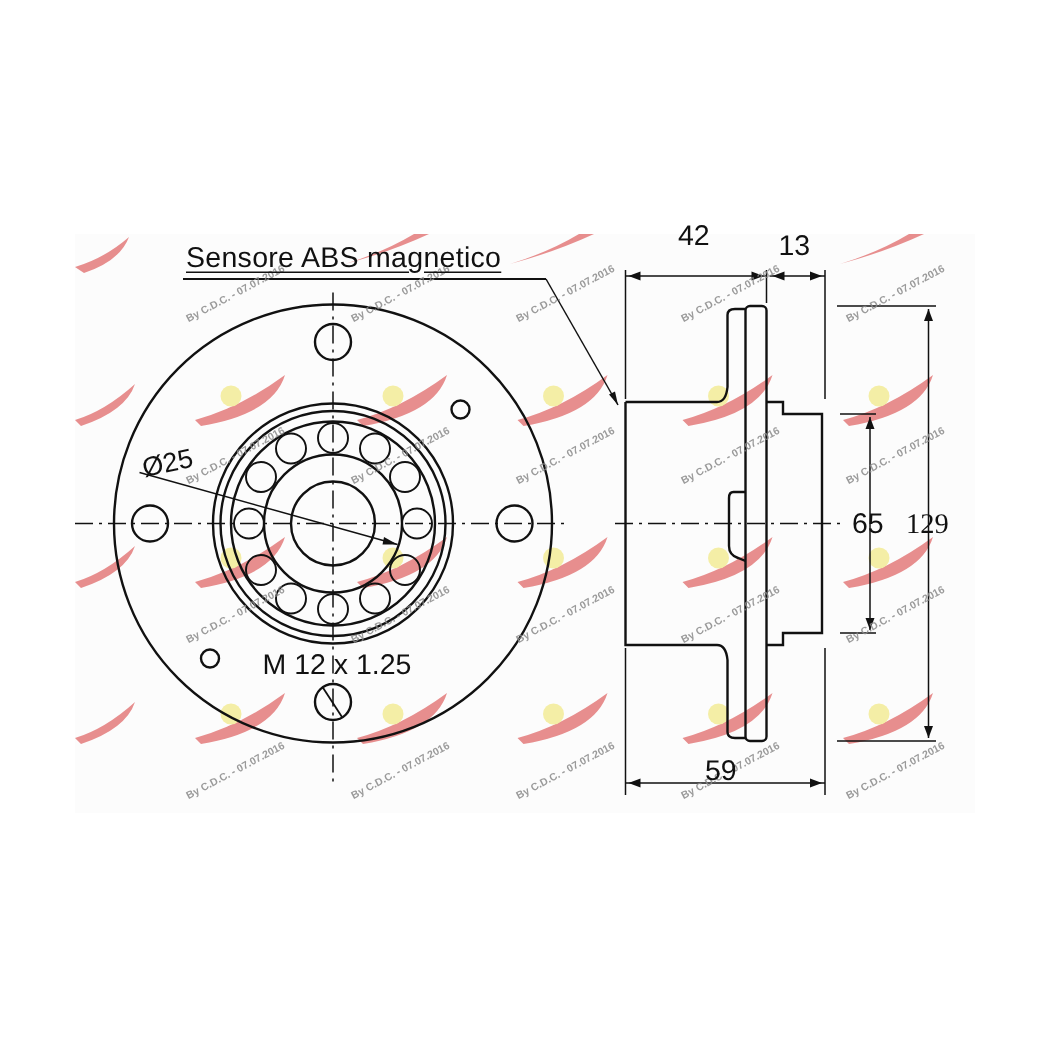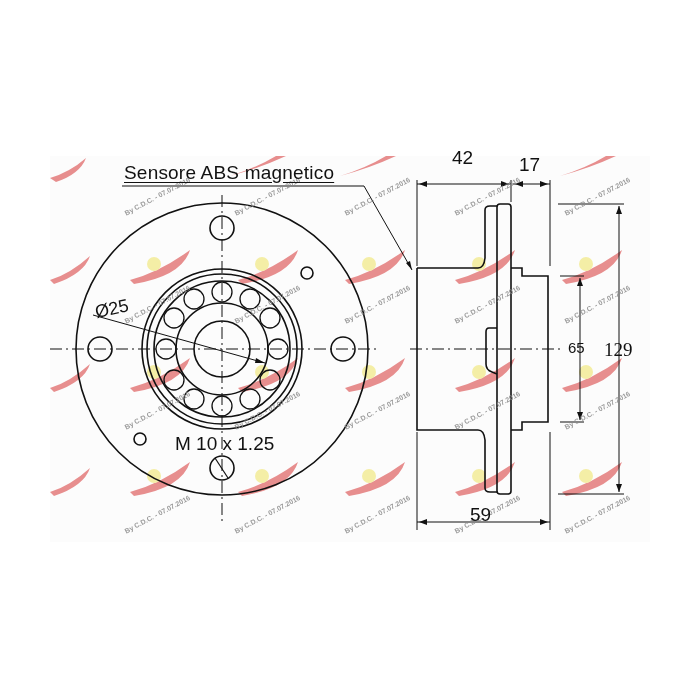--- a/index.html
+++ b/index.html
@@ -3,21 +3,21 @@
 <meta charset="utf-8">
 <style>
   html, body { margin: 0; padding: 0; background: #ffffff; }
   body { width: 700px; height: 700px; position: relative; overflow: hidden; font-family: "Liberation Sans", sans-serif; }
   #drawing { position: absolute; left: 0; top: 0; width: 700px; height: 700px; }
   .panel { position: absolute; left: 50px; top: 156px; width: 600px; height: 386px; background: #fcfcfc; }
   .lbl { position: absolute; color: #111; font-family: "Liberation Sans", sans-serif; white-space: nowrap; line-height: 1; }
   .lbl-title { left: 124px; top: 163px; font-size: 19px; letter-spacing: 0.2px; text-decoration: underline; text-underline-offset: 3px; text-align: center; }
   .lbl-42 { left: 452px; top: 148px; font-size: 19px; }
   .lbl-17 { left: 519px; top: 155px; font-size: 19px; }
-  .lbl-65 { left: 568px; top: 340px; font-size: 15px; }
+  .lbl-65 { left: 568px; top: 340px; font-size: 19px; }
   .lbl-129 { left: 604px; top: 340px; font-size: 19px; font-family: Liberation Serif, serif; }
   .lbl-59 { left: 470px; top: 505px; font-size: 19px; }
   .lbl-d25 { left: 97px; top: 303px; font-size: 18px; transform: rotate(-12deg); transform-origin: left bottom; }
   .lbl-thread { left: 175px; top: 434px; font-size: 19px; }
   .wm { position: absolute; font-size: 7px; font-weight: bold; color: #8a8a8a; transform: rotate(-28deg); transform-origin: left center; white-space: nowrap; opacity: 0.85; }
 </style>
 </head>
 <body>
 
 <div class="panel"></div>
@@ -213,18 +213,18 @@
 <div class="wm" style="left:455px;top:424px">By C.D.C. - 07.07.2016</div>
 <div class="wm" style="left:565px;top:424px">By C.D.C. - 07.07.2016</div>
 <div class="wm" style="left:125px;top:528px">By C.D.C. - 07.07.2016</div>
 <div class="wm" style="left:235px;top:528px">By C.D.C. - 07.07.2016</div>
 <div class="wm" style="left:345px;top:528px">By C.D.C. - 07.07.2016</div>
 <div class="wm" style="left:455px;top:528px">By C.D.C. - 07.07.2016</div>
 <div class="wm" style="left:565px;top:528px">By C.D.C. - 07.07.2016</div>
 
 <div class="lbl lbl-title">Sensore ABS magnetico</div>
 <div class="lbl lbl-42">42</div>
-<div class="lbl lbl-17">17</div>
+<div class="lbl lbl-17">13</div>
 <div class="lbl lbl-65">65</div>
 <div class="lbl lbl-129">129</div>
 <div class="lbl lbl-59">59</div>
 <div class="lbl lbl-d25">Ø25</div>
-<div class="lbl lbl-thread">M 10 x 1.25</div>
+<div class="lbl lbl-thread">M 12 x 1.25</div>
 
 </body></html>

